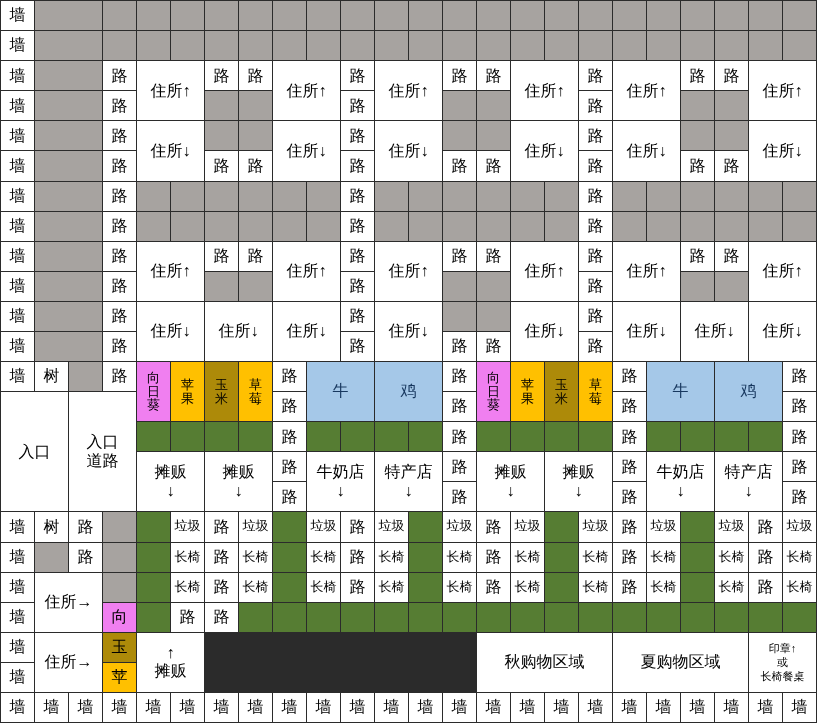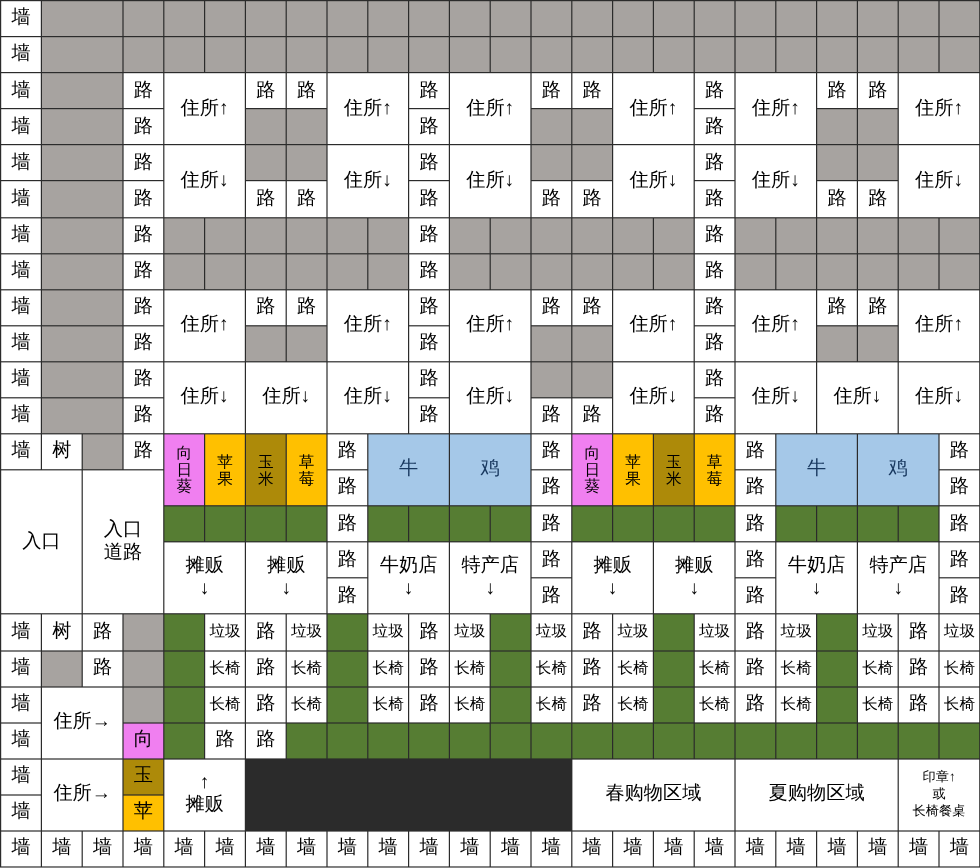--- a/index.html
+++ b/index.html
@@ -404,21 +404,21 @@
       <div class="cell t-gr" style="grid-area: 21 / 20 / span 1 / span 1;"></div>
       <div class="cell t-gr" style="grid-area: 21 / 21 / span 1 / span 1;"></div>
       <div class="cell t-gr" style="grid-area: 21 / 22 / span 1 / span 1;"></div>
       <div class="cell t-gr" style="grid-area: 21 / 23 / span 1 / span 1;"></div>
       <div class="cell t-gr" style="grid-area: 21 / 24 / span 1 / span 1;"></div>
       <div class="cell t-w" style="grid-area: 22 / 1 / span 1 / span 1;">墙</div>
       <div class="cell t-z" style="grid-area: 22 / 2 / span 2 / span 2;">住所→</div>
       <div class="cell t-dg" style="grid-area: 22 / 4 / span 1 / span 1;">玉</div>
       <div class="cell t-z" style="grid-area: 22 / 5 / span 2 / span 2;">↑
 摊贩</div>
-      <div class="cell t-z" style="grid-area: 22 / 15 / span 2 / span 4;">春购物区域</div>
+      <div class="cell t-z" style="grid-area: 22 / 15 / span 2 / span 4;">秋购物区域</div>
       <div class="cell t-z" style="grid-area: 22 / 19 / span 2 / span 4;">夏购物区域</div>
       <div class="cell t-z xs" style="grid-area: 22 / 23 / span 2 / span 2;">印章↑
 或
 长椅餐桌</div>
       <div class="cell t-w" style="grid-area: 23 / 1 / span 1 / span 1;">墙</div>
       <div class="cell t-gd" style="grid-area: 23 / 4 / span 1 / span 1;">苹</div>
       <div class="cell t-w" style="grid-area: 24 / 1 / span 1 / span 1;">墙</div>
       <div class="cell t-w" style="grid-area: 24 / 2 / span 1 / span 1;">墙</div>
       <div class="cell t-w" style="grid-area: 24 / 3 / span 1 / span 1;">墙</div>
       <div class="cell t-w" style="grid-area: 24 / 4 / span 1 / span 1;">墙</div>

